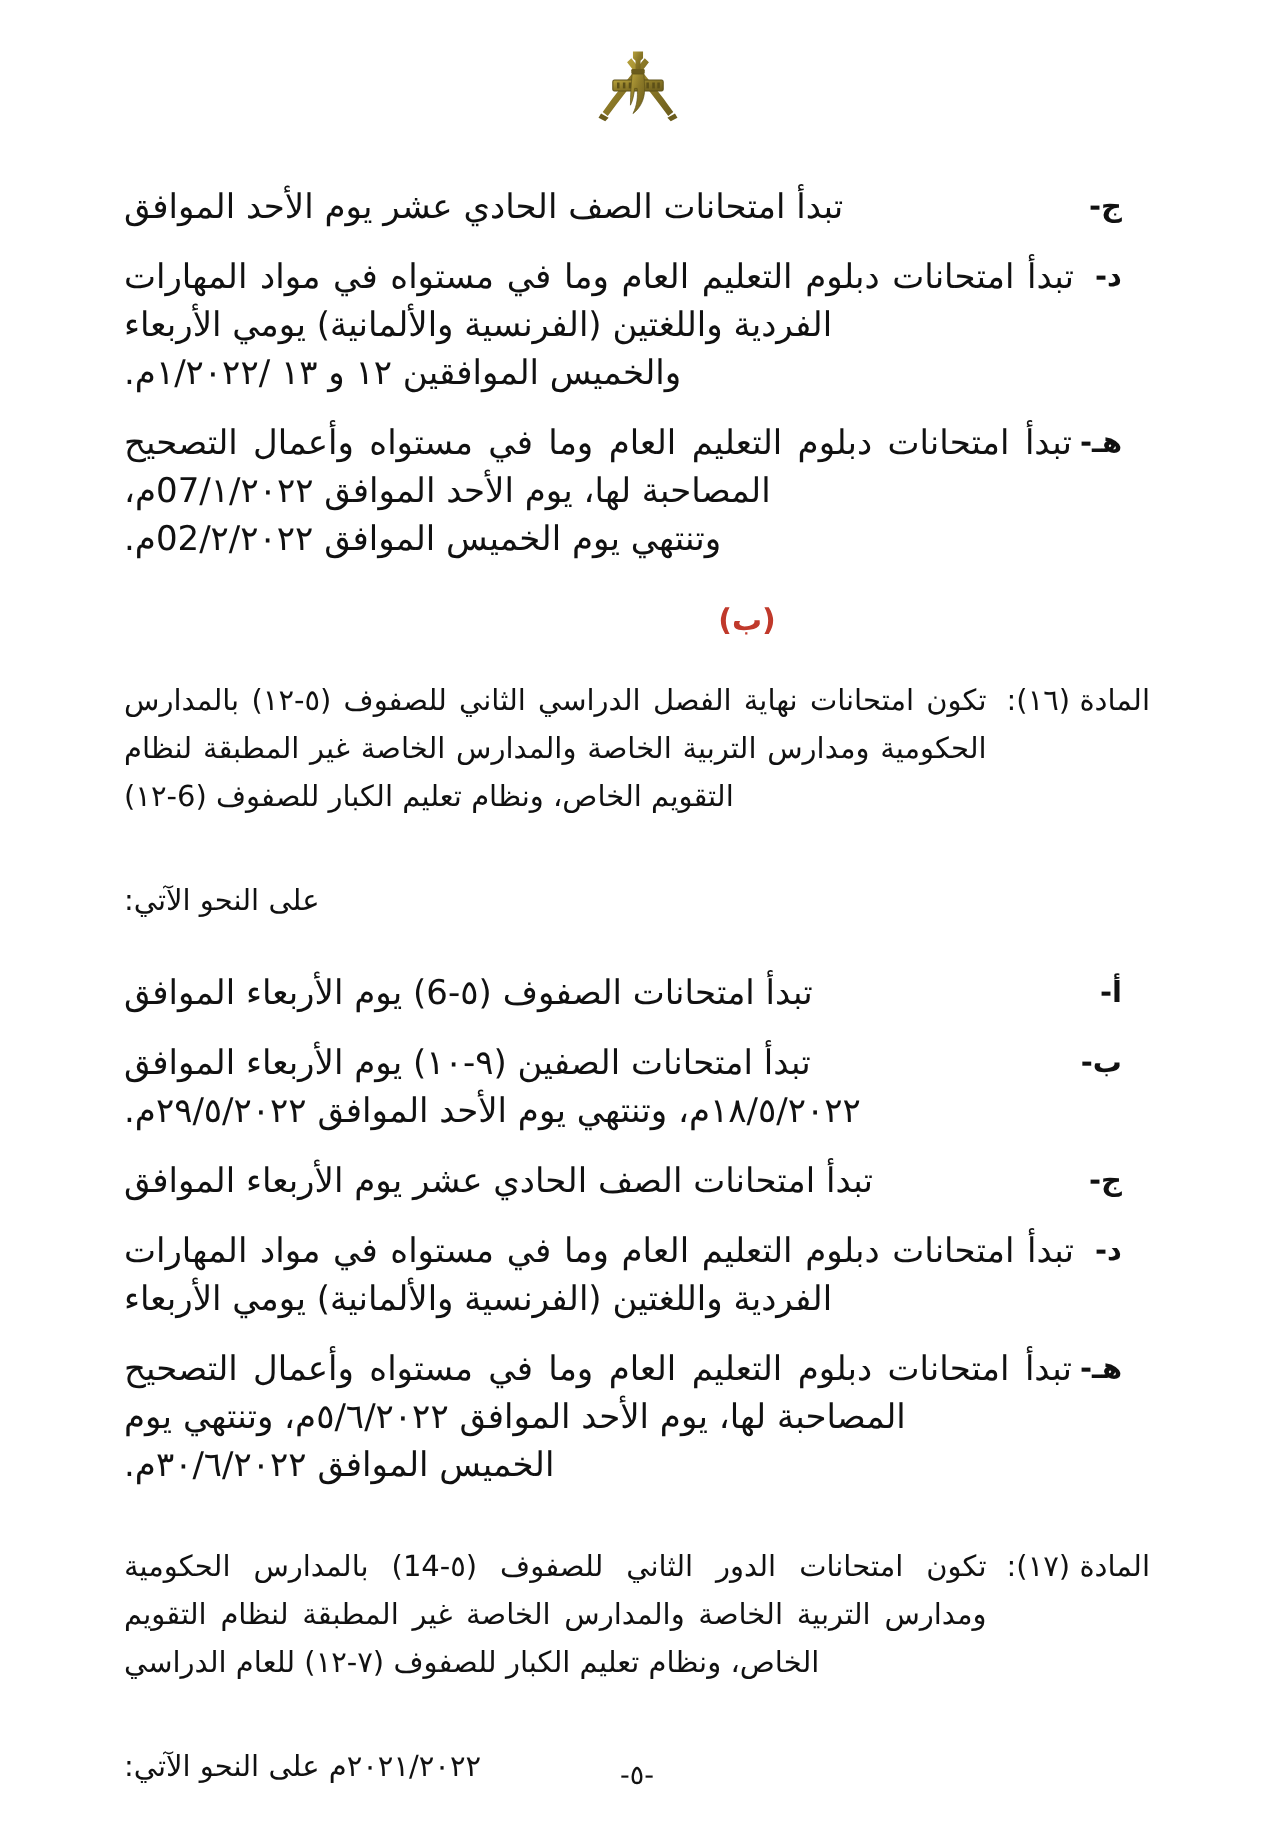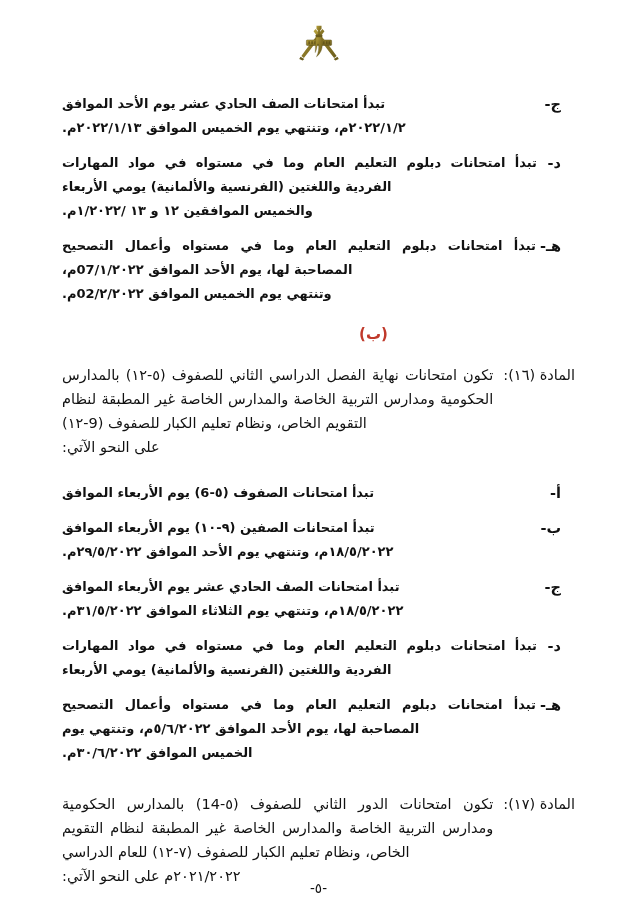--- a/index.html
+++ b/index.html
@@ -63,26 +63,25 @@
     flex: 0 0 auto;
     font-weight: bold;
     font-size: 14.5px;
     line-height: 24px;
     min-width: 20px;
     text-align: right;
     white-space: nowrap;
   }
   .item-body {
     flex: 1 1 auto;
-    font-size: 13px;
+    font-size: 17px;
     line-height: 24px;
     text-align: justify;
     text-align-last: left;
     padding-right: 4px;
-    font-weight: bold;
   }
   .item-body .lastline {
     display: block;
     text-align: left;
   }
 
   
   .section-heading {
     display: flex;
     flex-direction: row;
@@ -115,20 +114,21 @@
   .article-body {
     flex: 1 1 auto;
     font-size: 14.5px;
     line-height: 24px;
     text-align: justify;
     text-align-last: left;
   }
   .article-body .lastline {
     display: block;
     text-align: center;
+    margin-top: 28px;
   }
 
   .block-gap-lg { height: 16px; }
   .block-gap-sm { height: 8px; }
 
   
   .page-number {
     position: absolute;
     bottom: 26px;
     left: 0;
@@ -179,21 +179,20 @@
       <path d="M43 45 L57 45 L58 62 C 58 76 52 86 44 92 C 49 82 50 72 49 62 L 46 62 C 45 70 44 76 41 82 C 41 70 42 57 43 45 Z" fill="url(#gold)" stroke="#5d5018" stroke-width="0.8"></path>
     </svg>
   </div>
 
   <div class="content">
 
     <div class="item">
       <span class="item-marker">ج-</span>
       <span class="item-body">
         <span>تبدأ امتحانات الصف الحادي عشر يوم الأحد الموافق</span>
-        <span class="lastline">٢٠٢٢/١/٢م، وتنتهي يوم الخميس الموافق ٢٠٢٢/١/١٣م.</span>
       </span>
     </div>
 
     <div class="item">
       <span class="item-marker">د-</span>
       <span class="item-body">
         <span>تبدأ امتحانات دبلوم التعليم العام وما في مستواه في مواد</span>
         <span>المهارات الفردية واللغتين (الفرنسية والألمانية) يومي الأربعاء</span>
         <span class="lastline">والخميس الموافقين ١٢ و ١٣ /١/٢٠٢٢م.</span>
       </span>
@@ -210,21 +209,21 @@
 
     <div class="section-heading">
       <span class="sh-marker">(ب)</span>
     </div>
 
     <div class="article">
       <span class="article-label">المادة (١٦):</span>
       <span class="article-body">
         <span>تكون امتحانات نهاية الفصل الدراسي الثاني للصفوف (٥-١٢)</span>
         <span>بالمدارس الحكومية ومدارس التربية الخاصة والمدارس الخاصة غير</span>
-        <span>المطبقة لنظام التقويم الخاص، ونظام تعليم الكبار للصفوف (9-١٢)</span>
+        <span>المطبقة لنظام التقويم الخاص، ونظام تعليم الكبار للصفوف (6-١٢)</span>
         <span class="lastline">على النحو الآتي:</span>
       </span>
     </div>
 
     <div class="block-gap-sm"></div>
 
     <div class="item">
       <span class="item-marker">أ-</span>
       <span class="item-body">
         <span>تبدأ امتحانات الصفوف (٥-6) يوم الأربعاء الموافق</span>
@@ -236,21 +235,20 @@
       <span class="item-body">
         <span>تبدأ امتحانات الصفين (٩-١٠) يوم الأربعاء الموافق</span>
         <span class="lastline">١٨/٥/٢٠٢٢م، وتنتهي يوم الأحد الموافق ٢٩/٥/٢٠٢٢م.</span>
       </span>
     </div>
 
     <div class="item">
       <span class="item-marker">ج-</span>
       <span class="item-body">
         <span>تبدأ امتحانات الصف الحادي عشر يوم الأربعاء الموافق</span>
-        <span class="lastline">١٨/٥/٢٠٢٢م، وتنتهي يوم الثلاثاء الموافق ٣١/٥/٢٠٢٢م.</span>
       </span>
     </div>
 
     <div class="item">
       <span class="item-marker">د-</span>
       <span class="item-body">
         <span>تبدأ امتحانات دبلوم التعليم العام وما في مستواه في مواد</span>
         <span>المهارات الفردية واللغتين (الفرنسية والألمانية) يومي الأربعاء</span>
       </span>
     </div>

